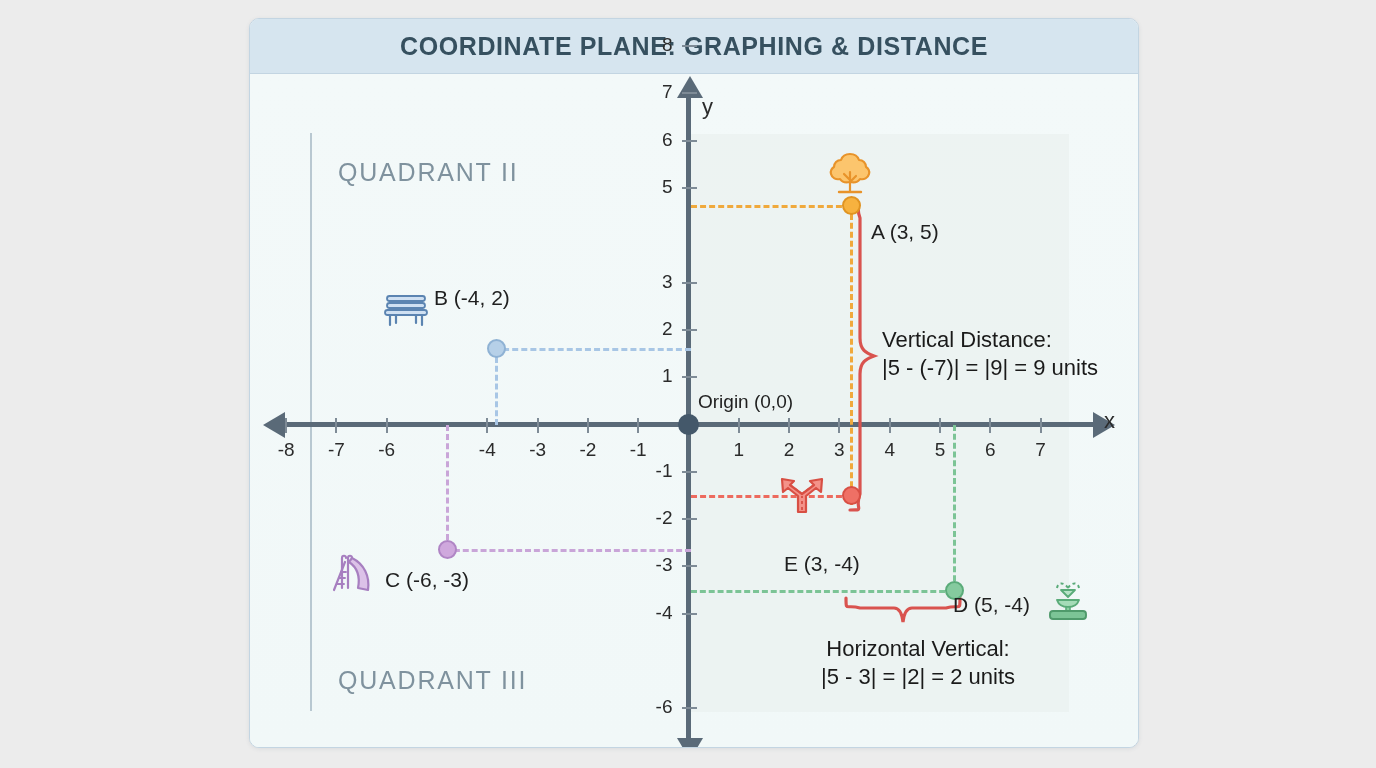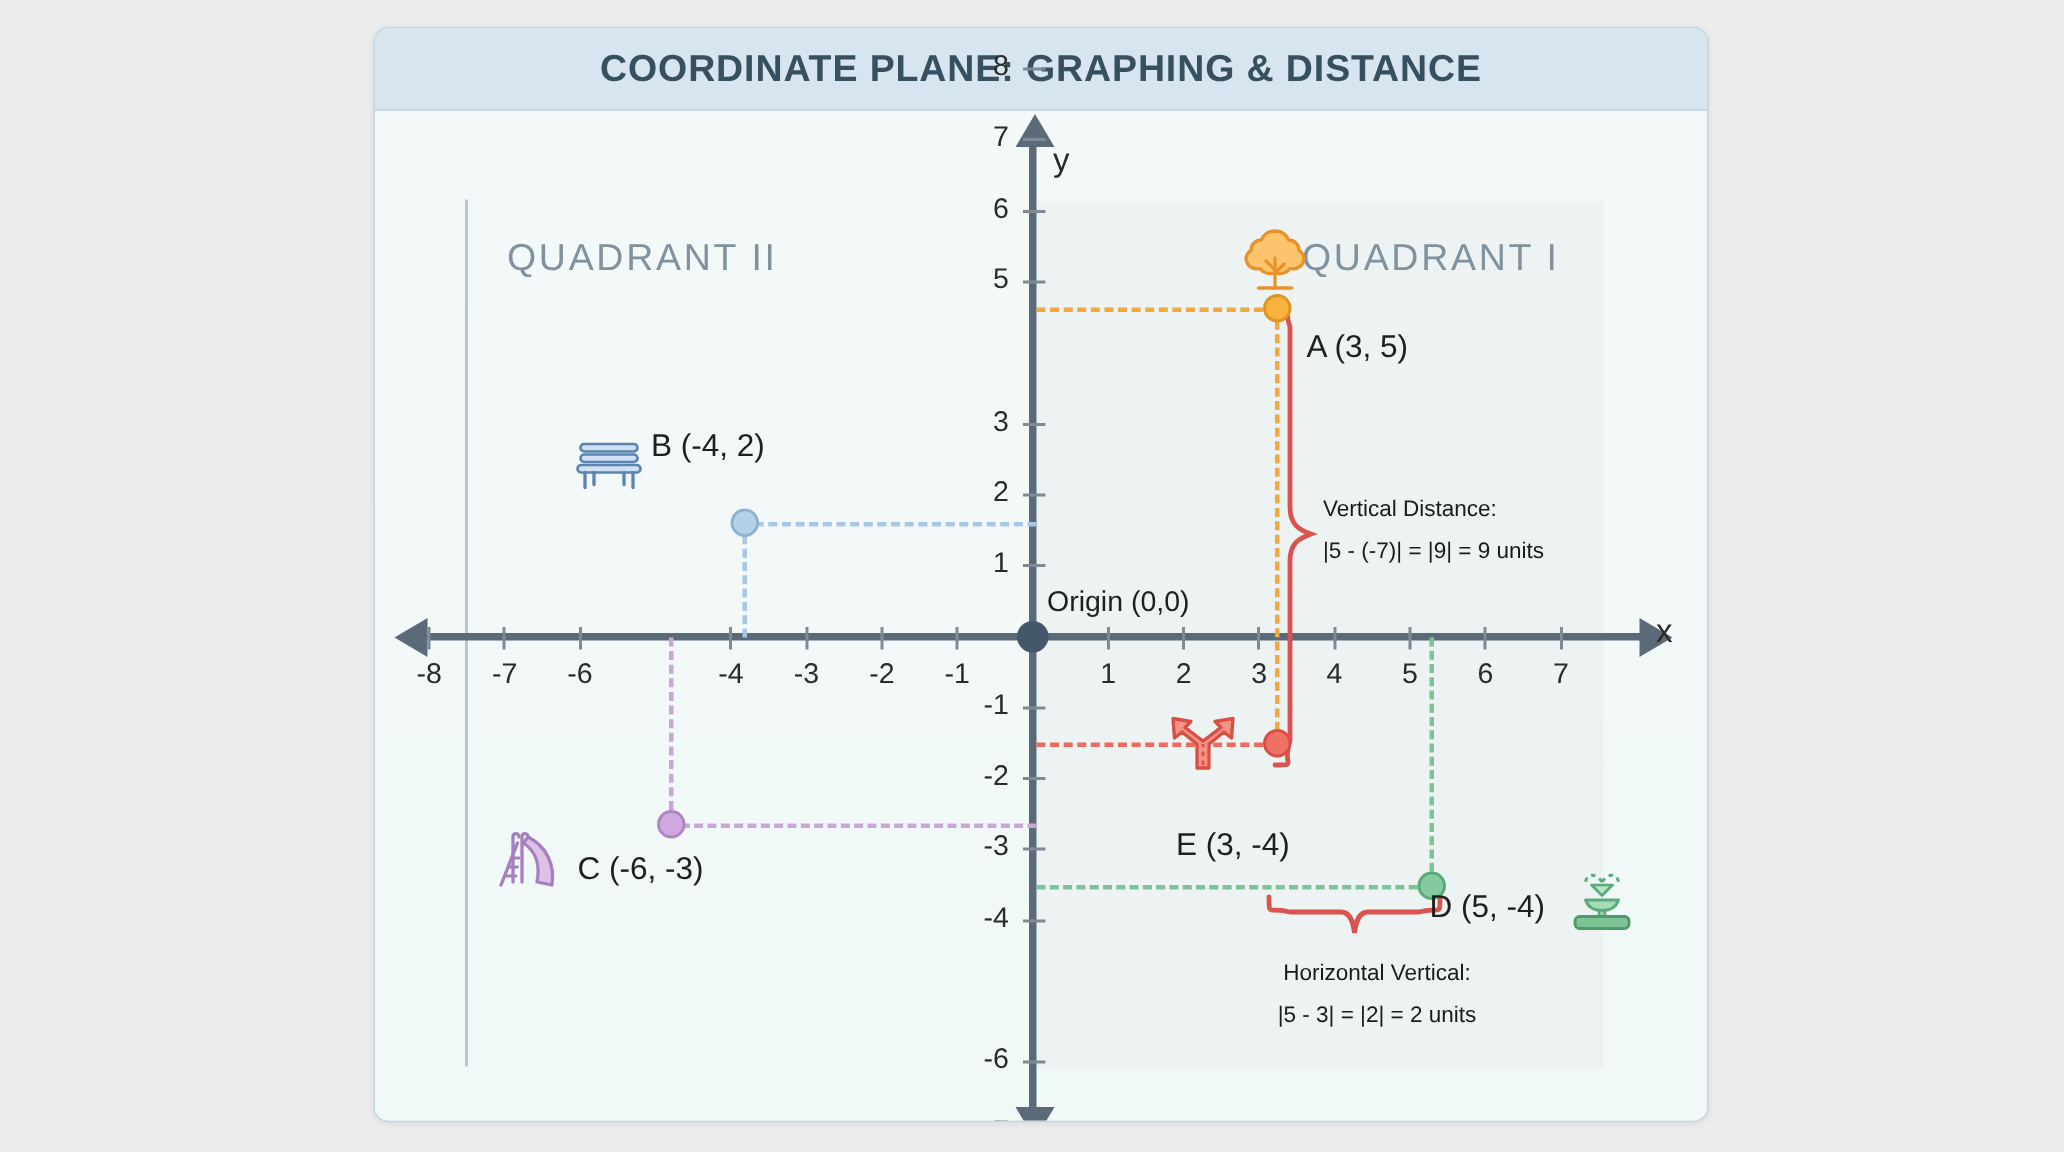--- a/index.html
+++ b/index.html
@@ -188,21 +188,21 @@
   }
   
   .dash-h, .dash-v {
     position: absolute;
   }
   .dash-h { height: 0; border-top: 3px dashed; }
   .dash-v { width: 0; border-left: 3px dashed; }
   
   .annot {
     position: absolute;
-    font-size: 15px;
+    font-size: 22px;
     color: #1a1a1a;
     line-height: 28px;
     white-space: nowrap;
   }
   .icon-wrap { position: absolute; }
 </style>
 </head>
 <body>
 
 <div id="root">
@@ -279,22 +279,22 @@
           <div class="tick-label" style="left: 372.5px; top: 433.1px; width: 50px; text-align: right;">-2</div>
           <div class="tick-h" style="left: 431.5px; top: 491.4px;"></div>
           <div class="tick-label" style="left: 372.5px; top: 480.4px; width: 50px; text-align: right;">-3</div>
           <div class="tick-h" style="left: 431.5px; top: 538.7px;"></div>
           <div class="tick-label" style="left: 372.5px; top: 527.7px; width: 50px; text-align: right;">-4</div>
           <div class="tick-h" style="left: 431.5px; top: 633.3px;"></div>
           <div class="tick-label" style="left: 372.5px; top: 622.3px; width: 50px; text-align: right;">-6</div>
           <div class="tick-label" style="left: 372.5px; top: 669.6px; width: 50px; text-align: right;">-7</div>
         </div>
 
-      <div class="quadrant-label" id="quadrant-1">QUADRANT I</div>
       <div class="quadrant-label" id="quadrant-2">QUADRANT II</div>
+      <div class="quadrant-label" id="quadrant-3">QUADRANT III</div>
 
       <div class="dash-h" style="left:441px; top:131px; width:160px; border-color:#f0a93c;"></div>
       <div class="dash-v" style="left:600px; top:131px; height:300px; border-color:#f0a93c;"></div>
 
       <div class="dash-h" style="left:244px; top:274px; width:197px; border-color:#a8c6e5;"></div>
       <div class="dash-v" style="left:245px; top:274px; height:77px; border-color:#a8c6e5;"></div>
 
       <div class="dash-h" style="left:195px; top:475px; width:246px; border-color:#c9a5d8;"></div>
       <div class="dash-v" style="left:196px; top:351px; height:124px; border-color:#c9a5d8;"></div>
 

